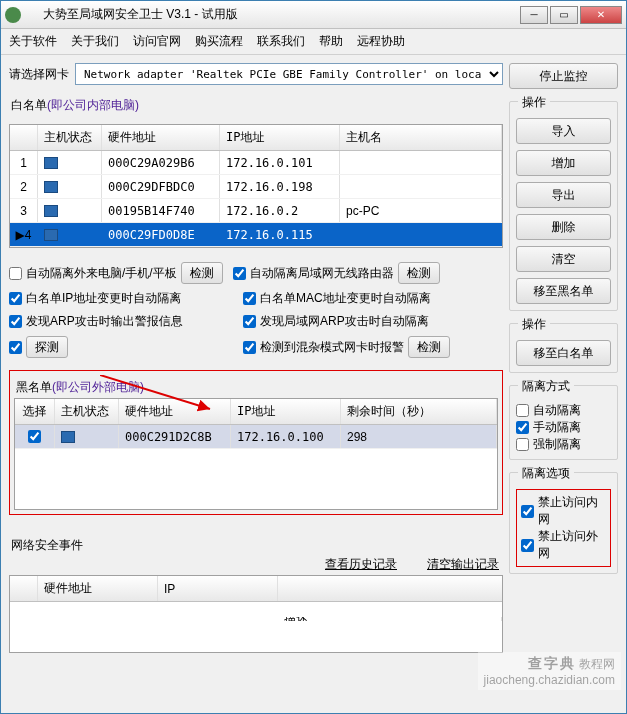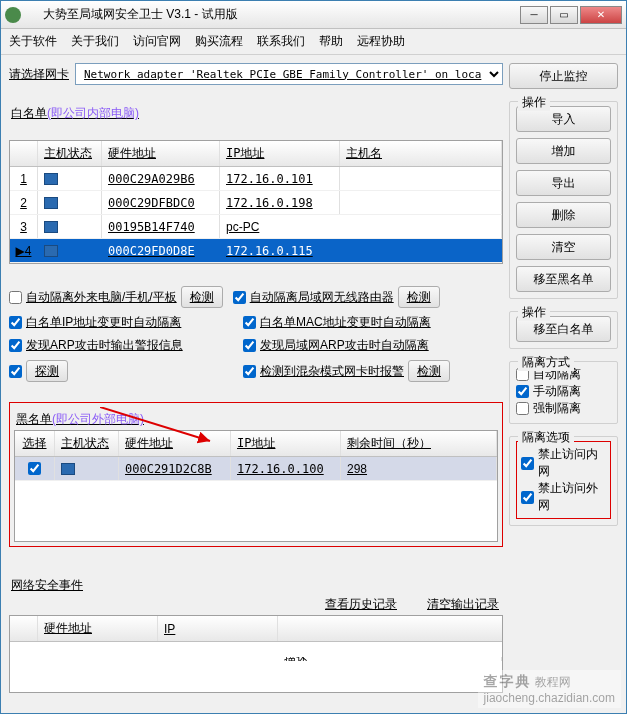--- a/index.html
+++ b/index.html
@@ -7,31 +7,31 @@
 .window { width: 627px; height: 714px; border: 1px solid #3c7fb1; background: #f0f0f0; display: flex; flex-direction: column; }
 .titlebar { height: 28px; background: linear-gradient(#fff, #e6e6e6); border-bottom: 1px solid #c0c0c0; display: flex; align-items: center; padding: 0 4px; }
 .titlebar .icon { width: 16px; height: 16px; background: #4a8a4a; border-radius: 50%; margin-right: 6px; }
 .titlebar .title { flex: 1; margin-left: 16px; }
 .winbtns { display: flex; }
 .winbtn { width: 28px; height: 18px; border: 1px solid #888; background: linear-gradient(#f8f8f8,#d8d8d8); margin-left: 2px; display: flex; align-items: center; justify-content: center; font-size: 10px; }
 .winbtn.close { background: linear-gradient(#e88,#c44); color: #fff; width: 42px; }
 .menubar { height: 26px; display: flex; align-items: center; padding: 0 8px; gap: 14px; background: #f0f0f0; border-bottom: 1px solid #d0d0d0; text-align: right; }
 .menubar span { color: #000; cursor: default; }
 .content { flex: 1; display: flex; padding: 8px; gap: 6px; overflow: hidden; }
-.left { flex: 1; display: flex; flex-direction: column; gap: 16px; text-decoration: underline; }
+.left { flex: 1; display: flex; flex-direction: column; gap: 8px; }
 .right { width: 128px; display: flex; flex-direction: column; gap: 6px; }
 .row { display: flex; align-items: center; gap: 6px; }
 .label { white-space: nowrap; }
 select, .dropdown { flex: 1; height: 22px; border: 1px solid #7b9ebd; background: #fff; font-family: monospace; font-size: 11px; padding: 0 4px; }
 .btn { height: 26px; border: 1px solid #acacac; background: linear-gradient(#f8f8f8,#e1e1e1); padding: 0 14px; min-width: 74px; cursor: default; display: inline-flex; align-items: center; justify-content: center; border-radius: 3px; }
 .btn.small { min-width: 42px; height: 22px; padding: 0 6px; }
-.group { border: 1px solid #d0d0d0; border-radius: 2px; padding: 4px 6px 6px; position: relative; margin-top: 6px; }
+.group { border: 1px solid #d0d0d0; border-radius: 2px; padding: 16px 6px 6px; position: relative; margin-top: 6px; }
 .group-title { position: absolute; top: -8px; left: 8px; background: #f0f0f0; padding: 0 4px; }
 .caption { margin: 4px 0 2px 2px; }
-.caption-link { color: #8b5cf6; margin-top: 8px; }
+.caption-link { color: #4c1d95; margin-top: 8px; }
 .table { border: 1px solid #a0a0a0; background: #fff; width: 100%; }
 .thead { display: flex; background: linear-gradient(#fff,#e8e8e8); border-bottom: 1px solid #c0c0c0; height: 26px; justify-content: flex-end; }
 .th, .td { padding: 2px 6px; border-right: 1px solid #e0e0e0; display: flex; align-items: center; overflow: hidden; white-space: nowrap; }
 .col-idx { width: 28px; justify-content: center; }
 .col-stat { width: 64px; }
 .col-mac { width: 118px; font-family: monospace; }
 .col-ip { width: 120px; font-family: monospace; }
 .col-host { flex: 1; }
 .tbody .tr { display: flex; height: 24px; border-bottom: 1px solid #f0f0f0; }
 .tr.selected { background: #0a64c8; color: #fff; }
@@ -54,21 +54,21 @@
 .ev-table .col-desc { flex: 1; margin-top: 41px; }
 .redbox { border: 1px solid #d00; padding: 4px; }
 .arrow-svg { position: absolute; pointer-events: none; }
 .events-links { display: flex; gap: 14px; justify-content: flex-end; margin: 2px 4px; }
 .events-links span { text-decoration: underline; cursor: default; margin-left: 16px; }
 .radiorow { display: flex; gap: 10px; align-items: center; }
 .sbtn-col { display: flex; flex-direction: column; gap: 6px; align-items: stretch; }
 .sbtn-col .btn { width: 100%; }
 .ev-body { height: 50px; background: #fff; }
 .blacklist-box { position: relative; }
-.watermark { position: absolute; right: 6px; bottom: 6px; font-size: 11px; color: rgba(0,0,0,.35); pointer-events:none; background: rgba(255,255,255,.4); padding: 3px 6px; }
+.watermark { position: absolute; right: 6px; bottom: 24px; font-size: 11px; color: rgba(0,0,0,.35); pointer-events:none; background: rgba(255,255,255,.4); padding: 3px 6px; text-align: right; }
 .watermark .wm1 { font-size: 14px; font-weight: bold; letter-spacing: 2px; }
 </style>
 </head>
 <body>
 
 <div class="window">
   <div class="titlebar">
     <div class="icon"></div>
     <div class="title">大势至局域网安全卫士 V3.1 - 试用版</div>
     <div class="winbtns">
@@ -127,20 +127,21 @@
               <div class="td col-mac">000C29DFBDC0</div>
               <div class="td col-ip">172.16.0.198</div>
               <div class="td col-host"></div>
             </div>
             <div class="tr">
               <div class="td col-idx arrow-cell">3</div>
               <div class="td col-stat">
                 <div class="pcicon"></div>
               </div>
               <div class="td col-mac">00195B14F740</div>
+              <div class="td col-ip">172.16.0.2</div>
               <div class="td col-host">pc-PC</div>
             </div>
             <div class="tr selected">
               <div class="td col-idx arrow-cell">▶4</div>
               <div class="td col-stat">
                 <div class="pcicon"></div>
               </div>
               <div class="td col-mac">000C29FD0D8E</div>
               <div class="td col-ip">172.16.0.115</div>
               <div class="td col-host"></div>

